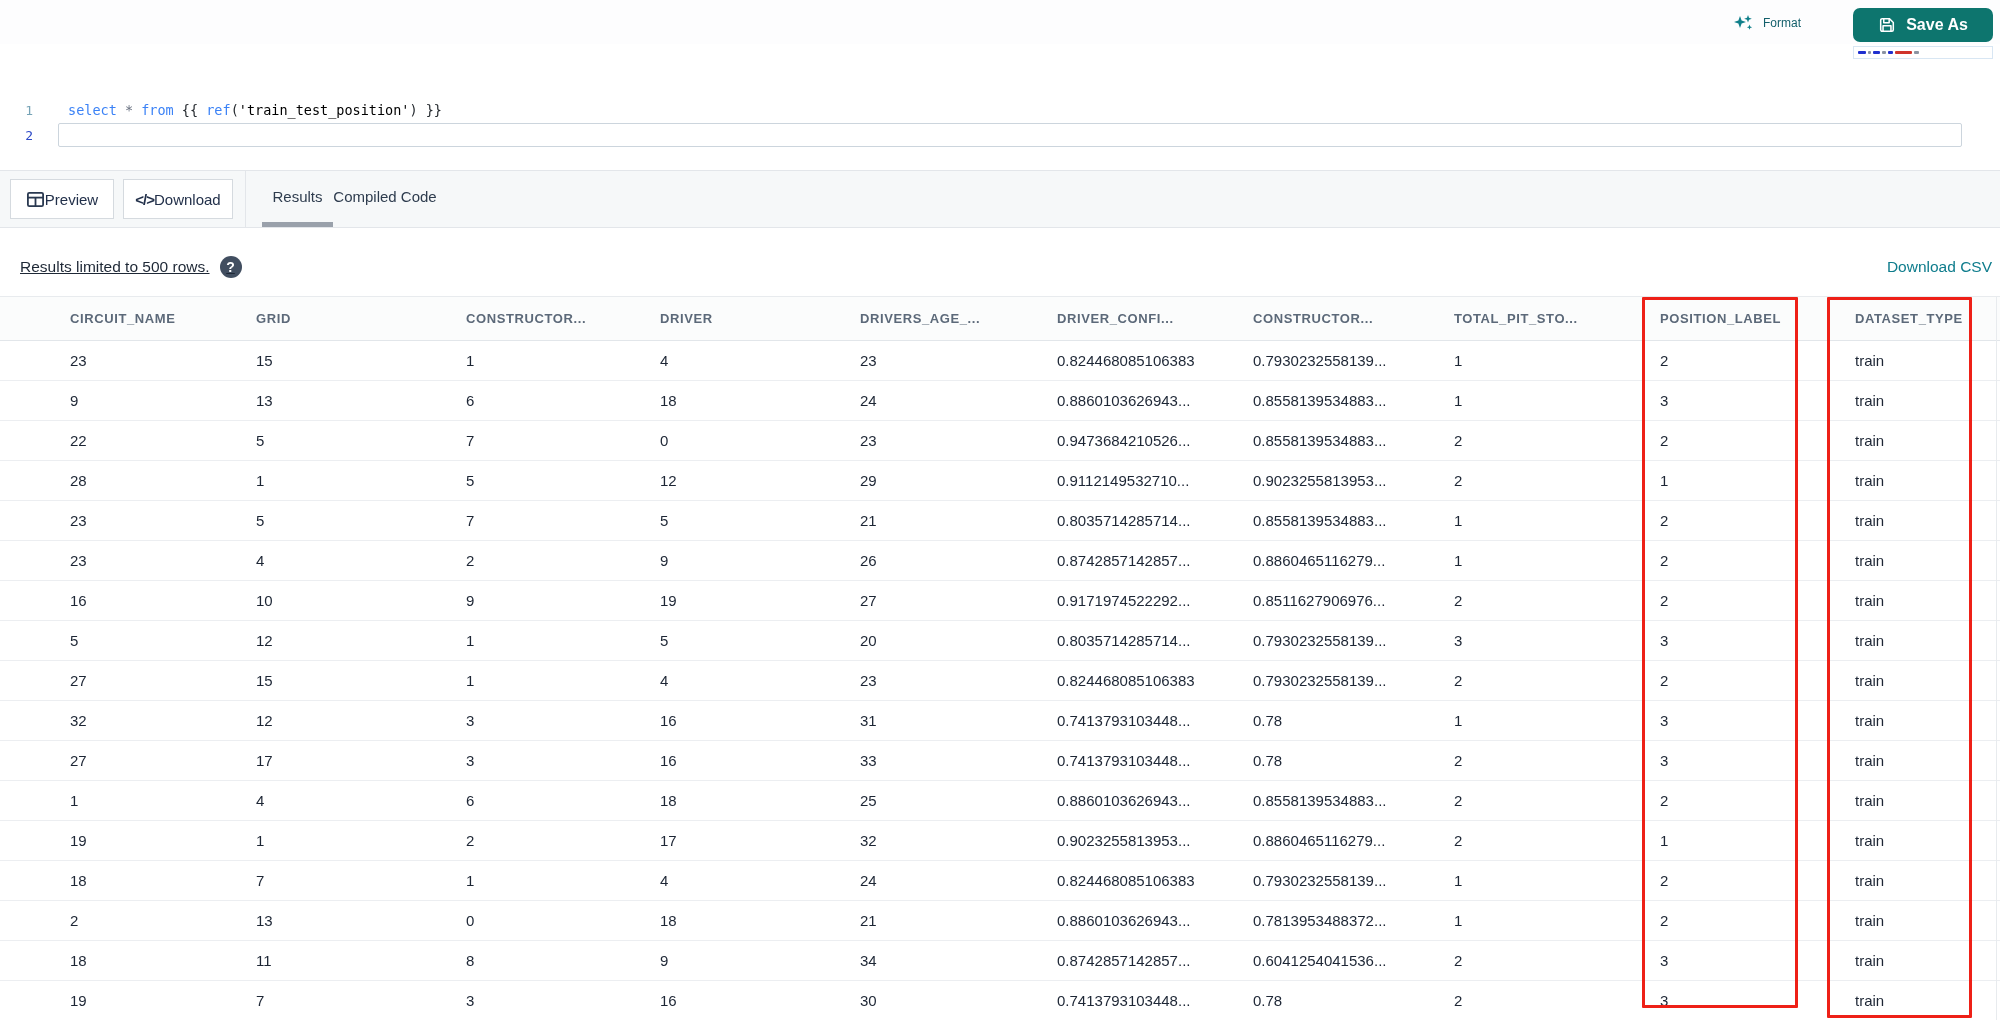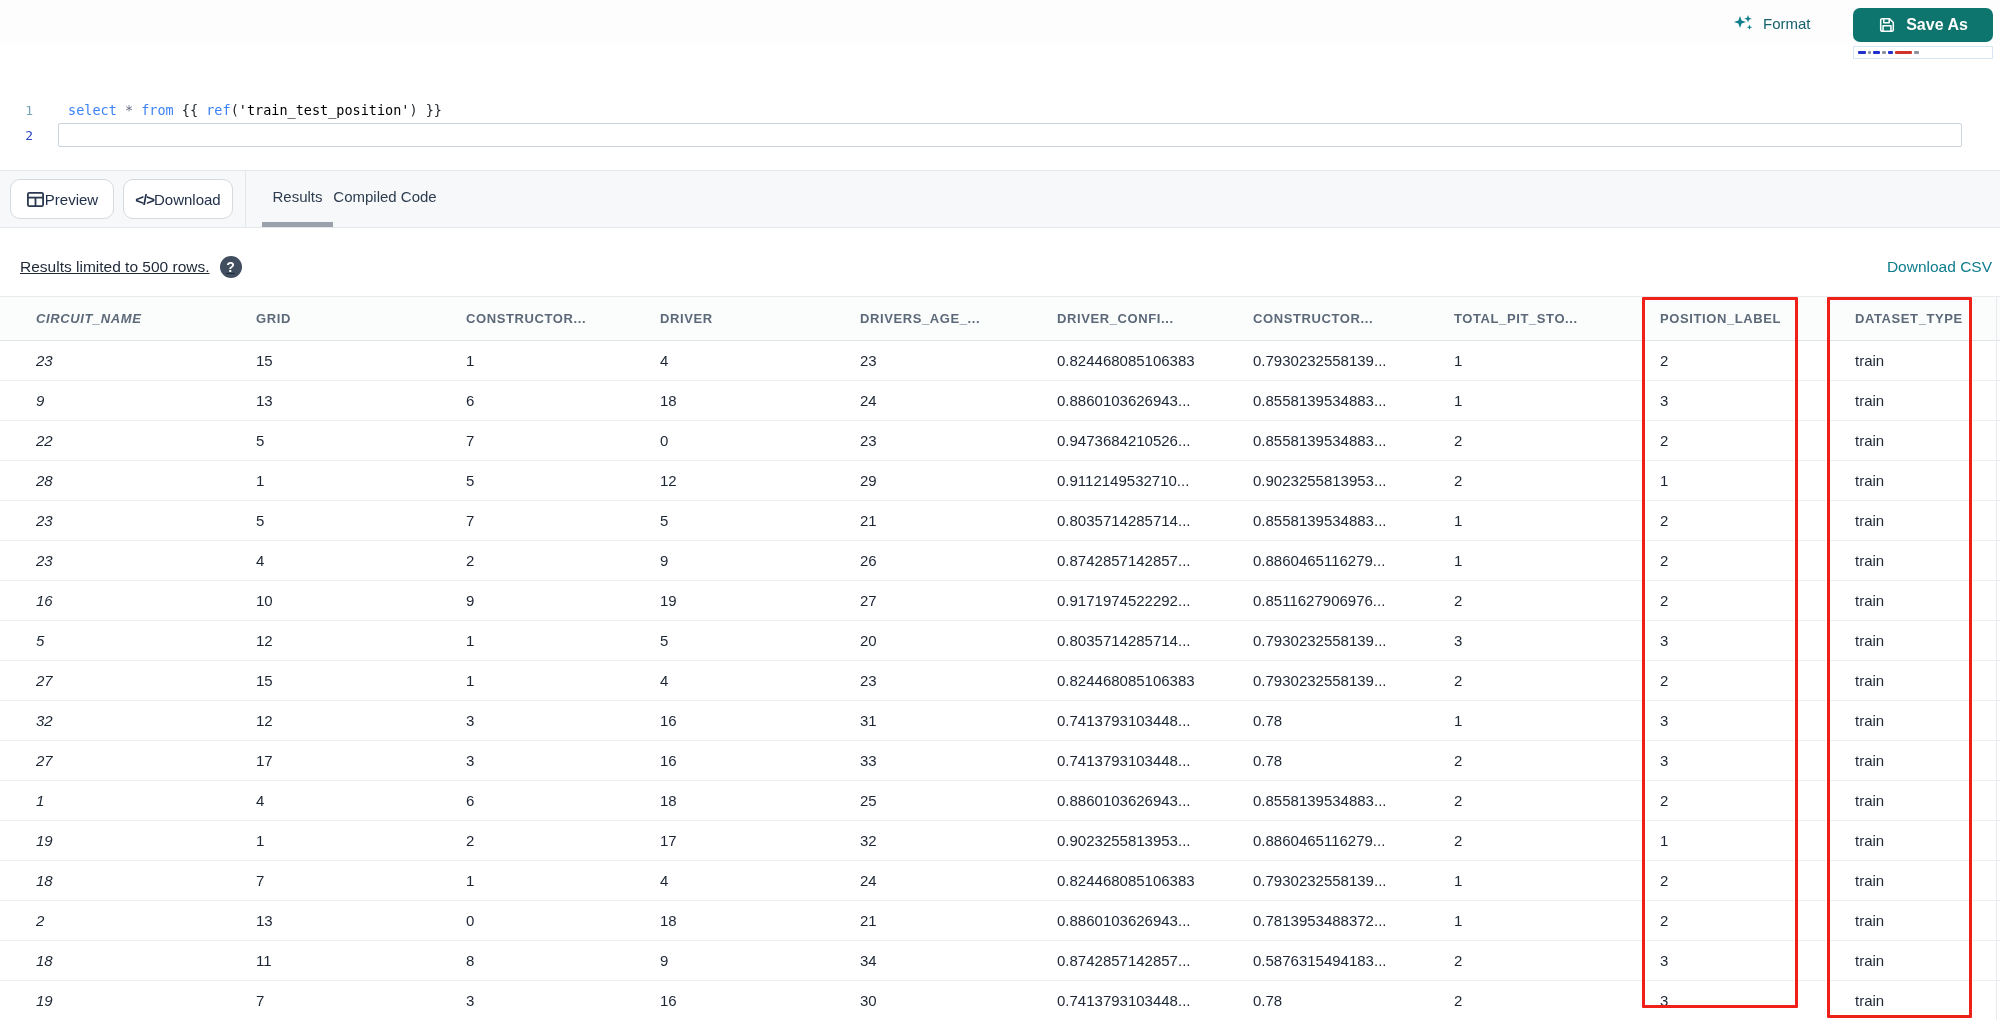--- a/index.html
+++ b/index.html
@@ -2,21 +2,21 @@
 <html><head>
 <meta charset="utf-8">
 <style>
   html,body{margin:0;padding:0;background:#ffffff;}
   .screen{position:relative;width:2000px;height:1020px;background:#ffffff;overflow:hidden;
           font-family:"Liberation Sans",sans-serif;color:#1d2635;}
 
   
   .topbar{position:absolute;top:0;left:0;width:2000px;height:44px;background:#fdfdfe;}
   .format-btn{position:absolute;left:1726px;top:9px;height:28px;display:flex;align-items:center;gap:9px;
-              color:#135f6b;font-size:15px;cursor:pointer;background:none;border:none;font-family:inherit;}
+              color:#135f6b;font-size:12px;cursor:pointer;background:none;border:none;font-family:inherit;}
   .saveas-btn{position:absolute;left:1853px;top:8px;width:140px;height:34px;background:#0d756e;border:none;
               border-radius:7px;color:#ffffff;display:flex;align-items:center;justify-content:center;gap:10px;
               font-size:16px;font-weight:bold;font-family:inherit;cursor:pointer;}
 
   
   .code-area{position:absolute;top:44px;left:0;width:2000px;height:126px;background:#ffffff;}
   .code-line{position:absolute;left:0;width:1970px;display:flex;align-items:center;
              font-family:"DejaVu Sans Mono",monospace;font-size:13.5px;}
   .code-line.l1{top:54px;height:24px;}
   .code-line.l2{top:80px;height:23px;}
@@ -28,21 +28,21 @@
   .tok-str{color:#000000;}
   .active-line-box{position:absolute;left:58px;top:79px;width:1904px;height:24px;
                    border:1px solid #ccd5dd;border-radius:2px;box-sizing:border-box;}
   .minimap{position:absolute;left:1853px;top:2px;width:140px;height:13px;border:1px solid #d8e6f3;
            display:flex;align-items:center;padding-left:4px;box-sizing:border-box;gap:2px;background:#fff;}
   .minimap i{display:block;height:3px;border-radius:1px;}
 
   
   .toolbar{position:absolute;top:170px;left:0;width:2000px;height:58px;background:#f6f8f9;
            border-top:1px solid #e3e6ea;border-bottom:1px solid #e3e6ea;box-sizing:border-box;}
-  .tb-btn{position:absolute;top:8px;height:40px;background:#ffffff;border:1px solid #d5dadf;border-radius:10px;
+  .tb-btn{position:absolute;top:8px;height:40px;background:#ffffff;border:1px solid #d5dadf;border-radius:0;
           display:flex;align-items:center;justify-content:center;font-size:15px;color:#22304a;
           font-family:inherit;cursor:pointer;box-sizing:border-box;}
   .preview-btn{left:10px;width:104px;}
   .compile-btn{left:123px;width:110px;}
   .compile-glyph{font-weight:bold;font-size:15px;color:#22304a;letter-spacing:-1px;}
   .toolbar-divider{position:absolute;left:245px;top:0;bottom:0;width:1px;background:#e3e6ea;}
   .tabs{position:absolute;left:262px;top:0;height:56px;display:flex;}
   .tab{height:100%;display:flex;align-items:center;justify-content:center;font-size:15px;color:#2e3c4e;
        border-bottom:5px solid transparent;box-sizing:border-box;cursor:pointer;}
   .tab.t-results{width:71px;}
@@ -59,21 +59,21 @@
                  text-decoration:none;}
 
   
   .table-area{position:absolute;top:296px;left:0;width:2000px;height:724px;overflow:hidden;background:#fff;}
   table{width:2000px;border-collapse:collapse;table-layout:fixed;}
   thead th{height:44px;background:#fbfcfc;border-top:1px solid #e8ebee;border-bottom:1px solid #e2e6ea;
            font-size:13px;font-weight:bold;color:#5c6979;letter-spacing:0.6px;text-align:left;
            box-sizing:border-box;white-space:nowrap;overflow:hidden;}
   tbody td{height:40px;border-bottom:1px solid #eceef1;font-size:15px;color:#1d2635;box-sizing:border-box;
            white-space:nowrap;overflow:hidden;}
-  th:nth-child(1),td:nth-child(1){padding-left:36px;font-style:italic;}
+  th:nth-child(1),td:nth-child(1){padding-left:70px;}
   th:nth-child(2),td:nth-child(2){padding-left:26px;}
   th:nth-child(3),td:nth-child(3){padding-left:26px;}
   th:nth-child(4),td:nth-child(4){padding-left:20px;}
   th:nth-child(5),td:nth-child(5){padding-left:20px;}
   th:nth-child(6),td:nth-child(6){padding-left:17px;}
   th:nth-child(7),td:nth-child(7){padding-left:13px;}
   th:nth-child(8),td:nth-child(8){padding-left:14px;}
   th:nth-child(9),td:nth-child(9){padding-left:25px;}
   th:nth-child(10),td:nth-child(10){padding-left:35px;}
   .table-right-border{position:absolute;left:1996px;top:296px;width:1px;height:724px;background:#e8ebee;}
@@ -374,21 +374,21 @@
             <td>2</td>
             <td>train</td>
           </tr>
           <tr>
             <td>18</td>
             <td>11</td>
             <td>8</td>
             <td>9</td>
             <td>34</td>
             <td>0.8742857142857...</td>
-            <td>0.5876315494183...</td>
+            <td>0.6041254041536...</td>
             <td>2</td>
             <td>3</td>
             <td>train</td>
           </tr>
           <tr>
             <td>19</td>
             <td>7</td>
             <td>3</td>
             <td>16</td>
             <td>30</td>

